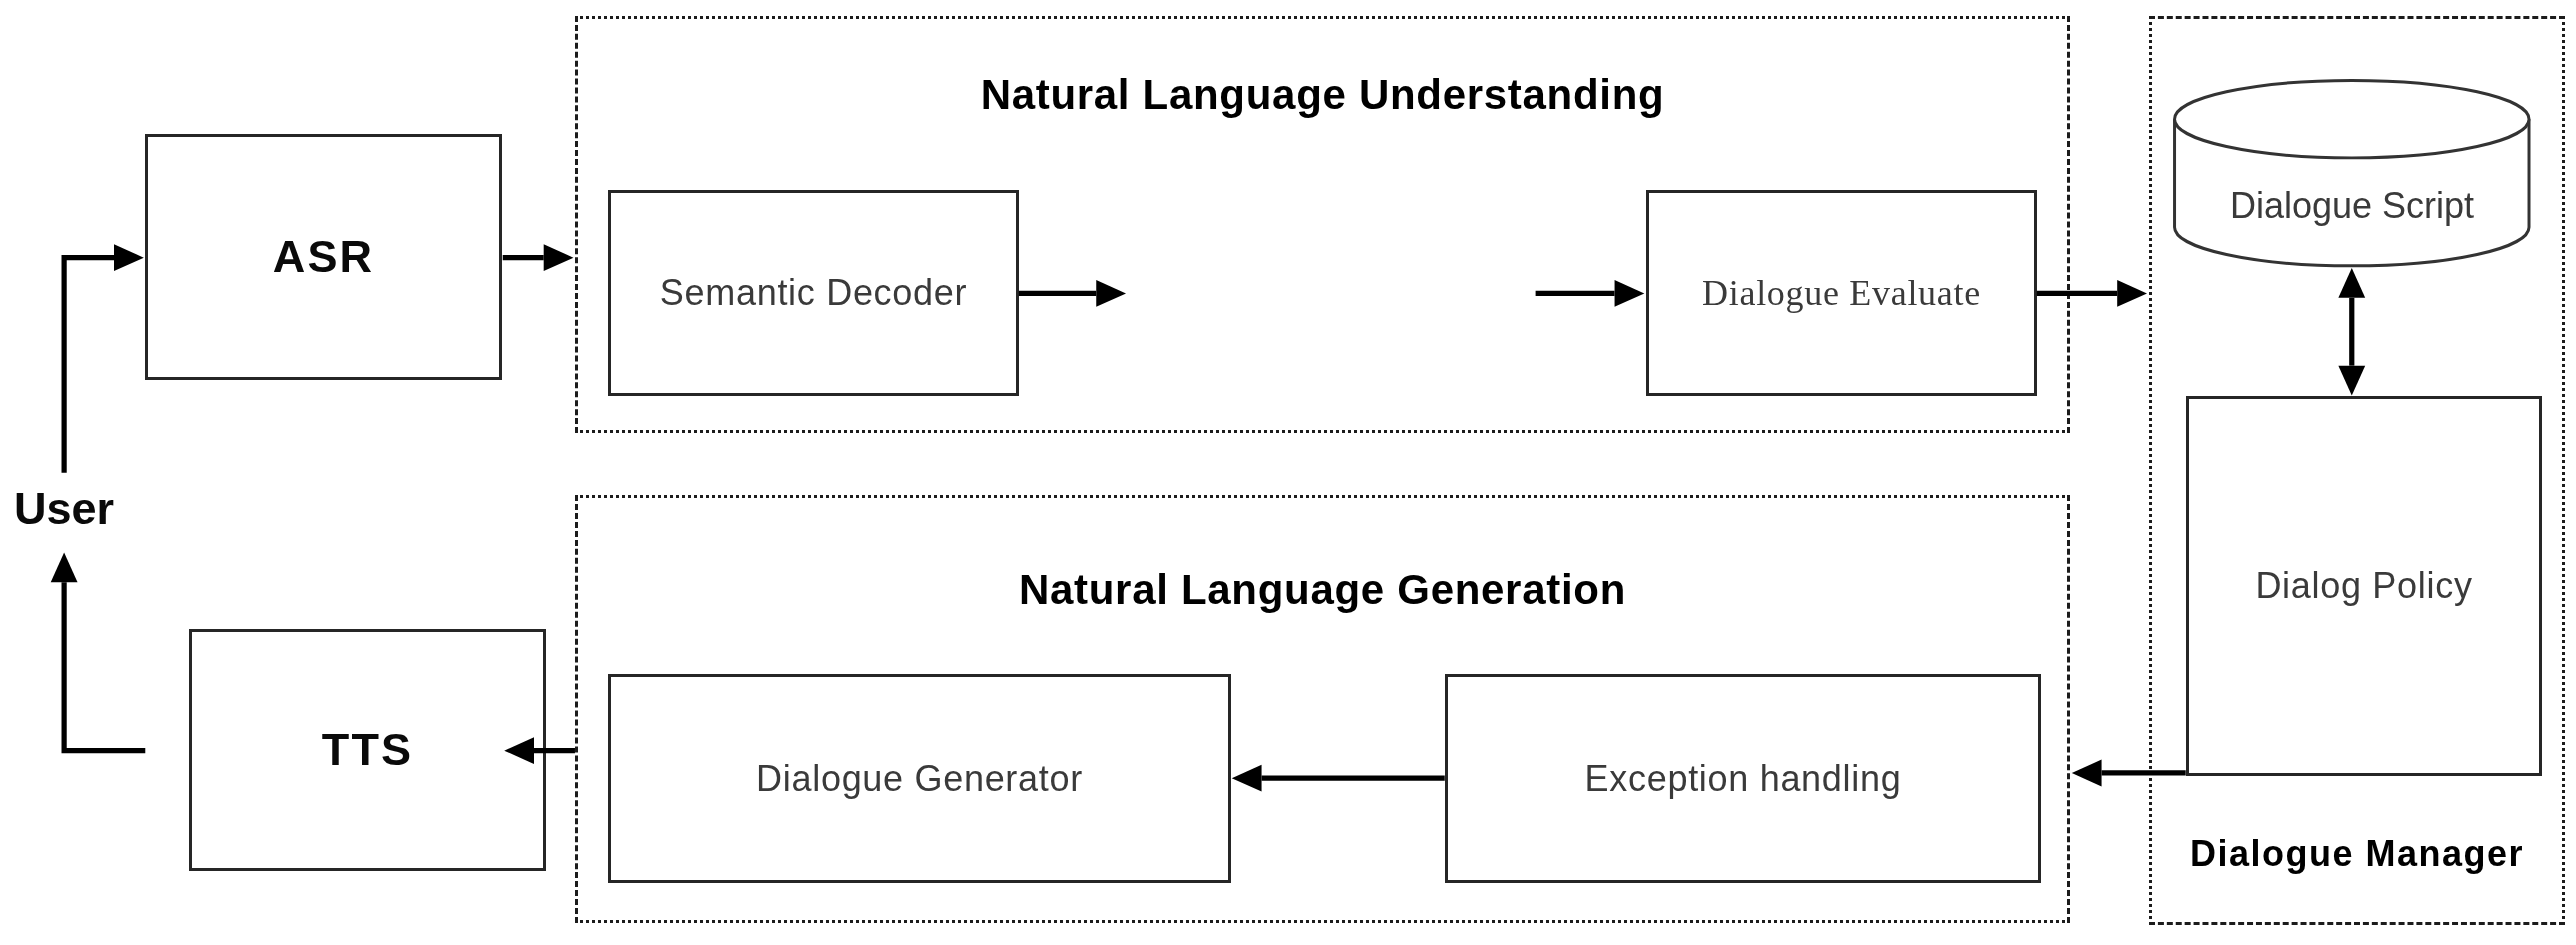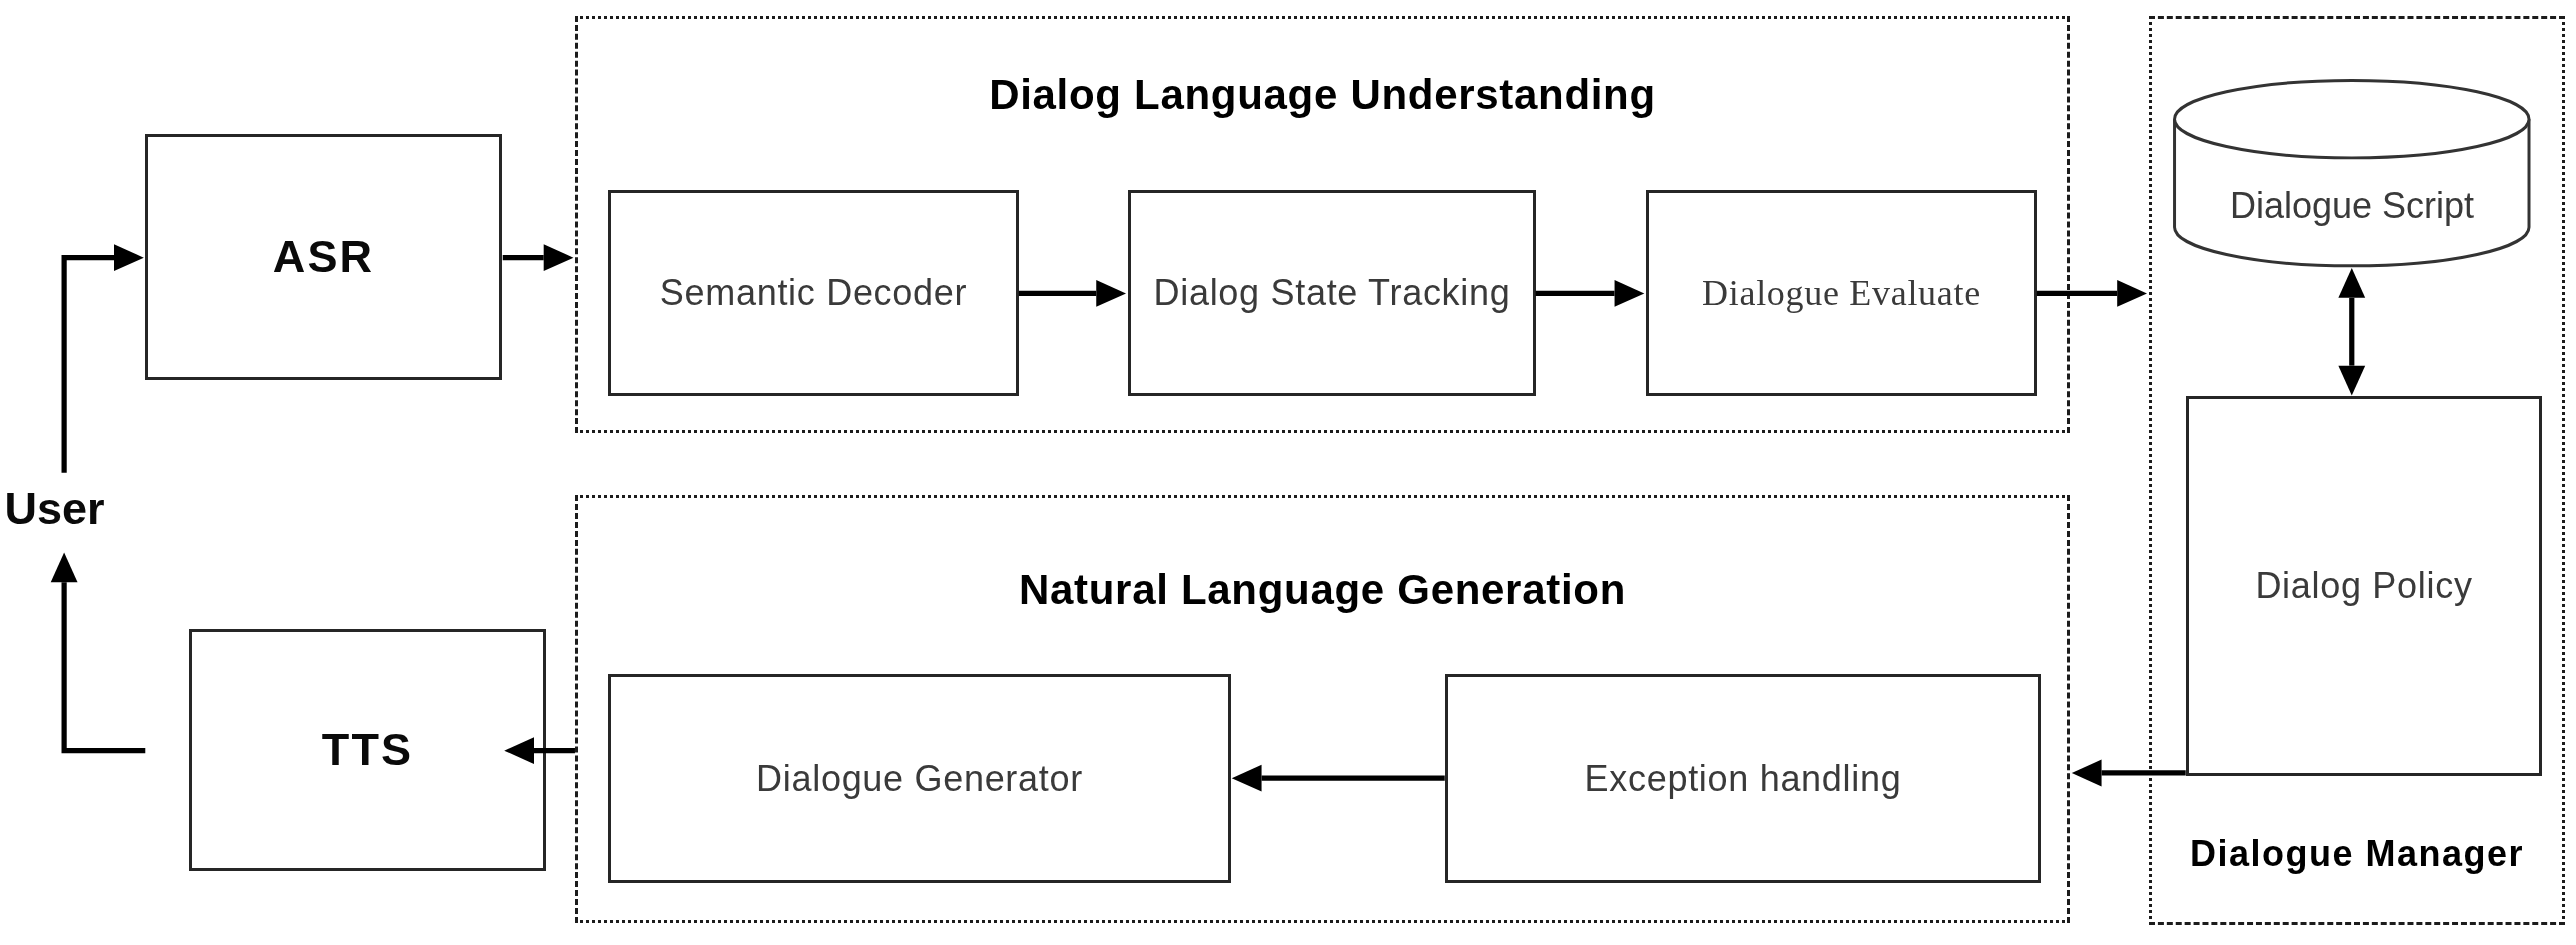--- a/index.html
+++ b/index.html
@@ -35,21 +35,21 @@
   .title{
     position:absolute;text-align:center;
     font-size:42px;font-weight:bold;color:#000000;
     letter-spacing:0.7px;white-space:nowrap;
   }
   .floating-label{
     position:absolute;text-align:center;
     font-size:36px;color:#3a3a3a;white-space:nowrap;
   }
   .user-label{
-    position:absolute;
+    position:absolute;text-align:center;
     font-size:45px;font-weight:bold;color:#0a0a0a;white-space:nowrap;
   }
   svg.wires{
     position:absolute;left:0;top:0;width:2576px;height:945px;
     pointer-events:none;
   }
   .wire{stroke:#000000;stroke-width:7;fill:none;}
   .cyl{stroke:#333333;stroke-width:4;fill:#ffffff;}
 </style>
 </head>
@@ -63,23 +63,20 @@
 
   <div class="box" style="left:145px;top:134px;width:357px;height:246px;text-align:center;">
     <span class="bold-label">ASR</span>
   </div>
   <div class="box" style="left:145px;top:629px;width:357px;height:242px;margin-left:44px;">
     <span class="bold-label">TTS</span>
   </div>
 
   <div class="box" style="left:608px;top:190px;width:411px;height:206px;">
     <span class="box-label">Semantic Decoder</span>
-  </div>
-  <div class="box" style="left:1128px;top:190px;width:408px;height:206px;">
-    <span class="box-label">Dialog State Tracking</span>
   </div>
   <div class="box" style="left:1646px;top:190px;width:391px;height:206px;font-family:Liberation Serif, serif;">
     <span class="box-label">Dialogue Evaluate</span>
   </div>
 
   <div class="box" style="left:608px;top:674px;width:623px;height:209px;">
     <span class="box-label">Dialogue Generator</span>
   </div>
   <div class="box" style="left:1445px;top:674px;width:596px;height:209px;">
     <span class="box-label">Exception handling</span>
@@ -108,20 +105,20 @@
     <path class="wire" d="M2735,394 L2843,394" marker-end="url(#ah)"></path>
     <path class="wire" d="M2935,1038 L2822,1038" marker-end="url(#ah)"></path>
     <path class="wire" d="M1940,1045 L1694,1045" marker-end="url(#ah)"></path>
     <path class="wire" d="M772,1008 L717,1008" marker-end="url(#ah)"></path>
     <path class="wire" d="M195,1008 L86,1008 L86,782" marker-end="url(#ah)"></path>
     <path class="wire" d="M3158,400 L3158,491" marker-start="url(#ah)" marker-end="url(#ah)"></path>
   </svg>
 
   <div class="user-label" style="left:4.5px;top:483px;width:119px;">User</div>
 
-  <div class="title" style="left:575px;top:71px;width:1495px;">Dialog Language Understanding</div>
+  <div class="title" style="left:575px;top:71px;width:1495px;">Natural Language Understanding</div>
   <div class="title" style="left:575px;top:566px;width:1495px;">Natural Language Generation</div>
   <div class="title" style="left:2149px;top:833px;width:416px;font-size:36px;letter-spacing:1.5px;">Dialogue Manager</div>
 
   <div class="floating-label" style="left:2188px;top:185px;width:328px;">Dialogue Script</div>
 
 </div>
 
 
 </body></html>

